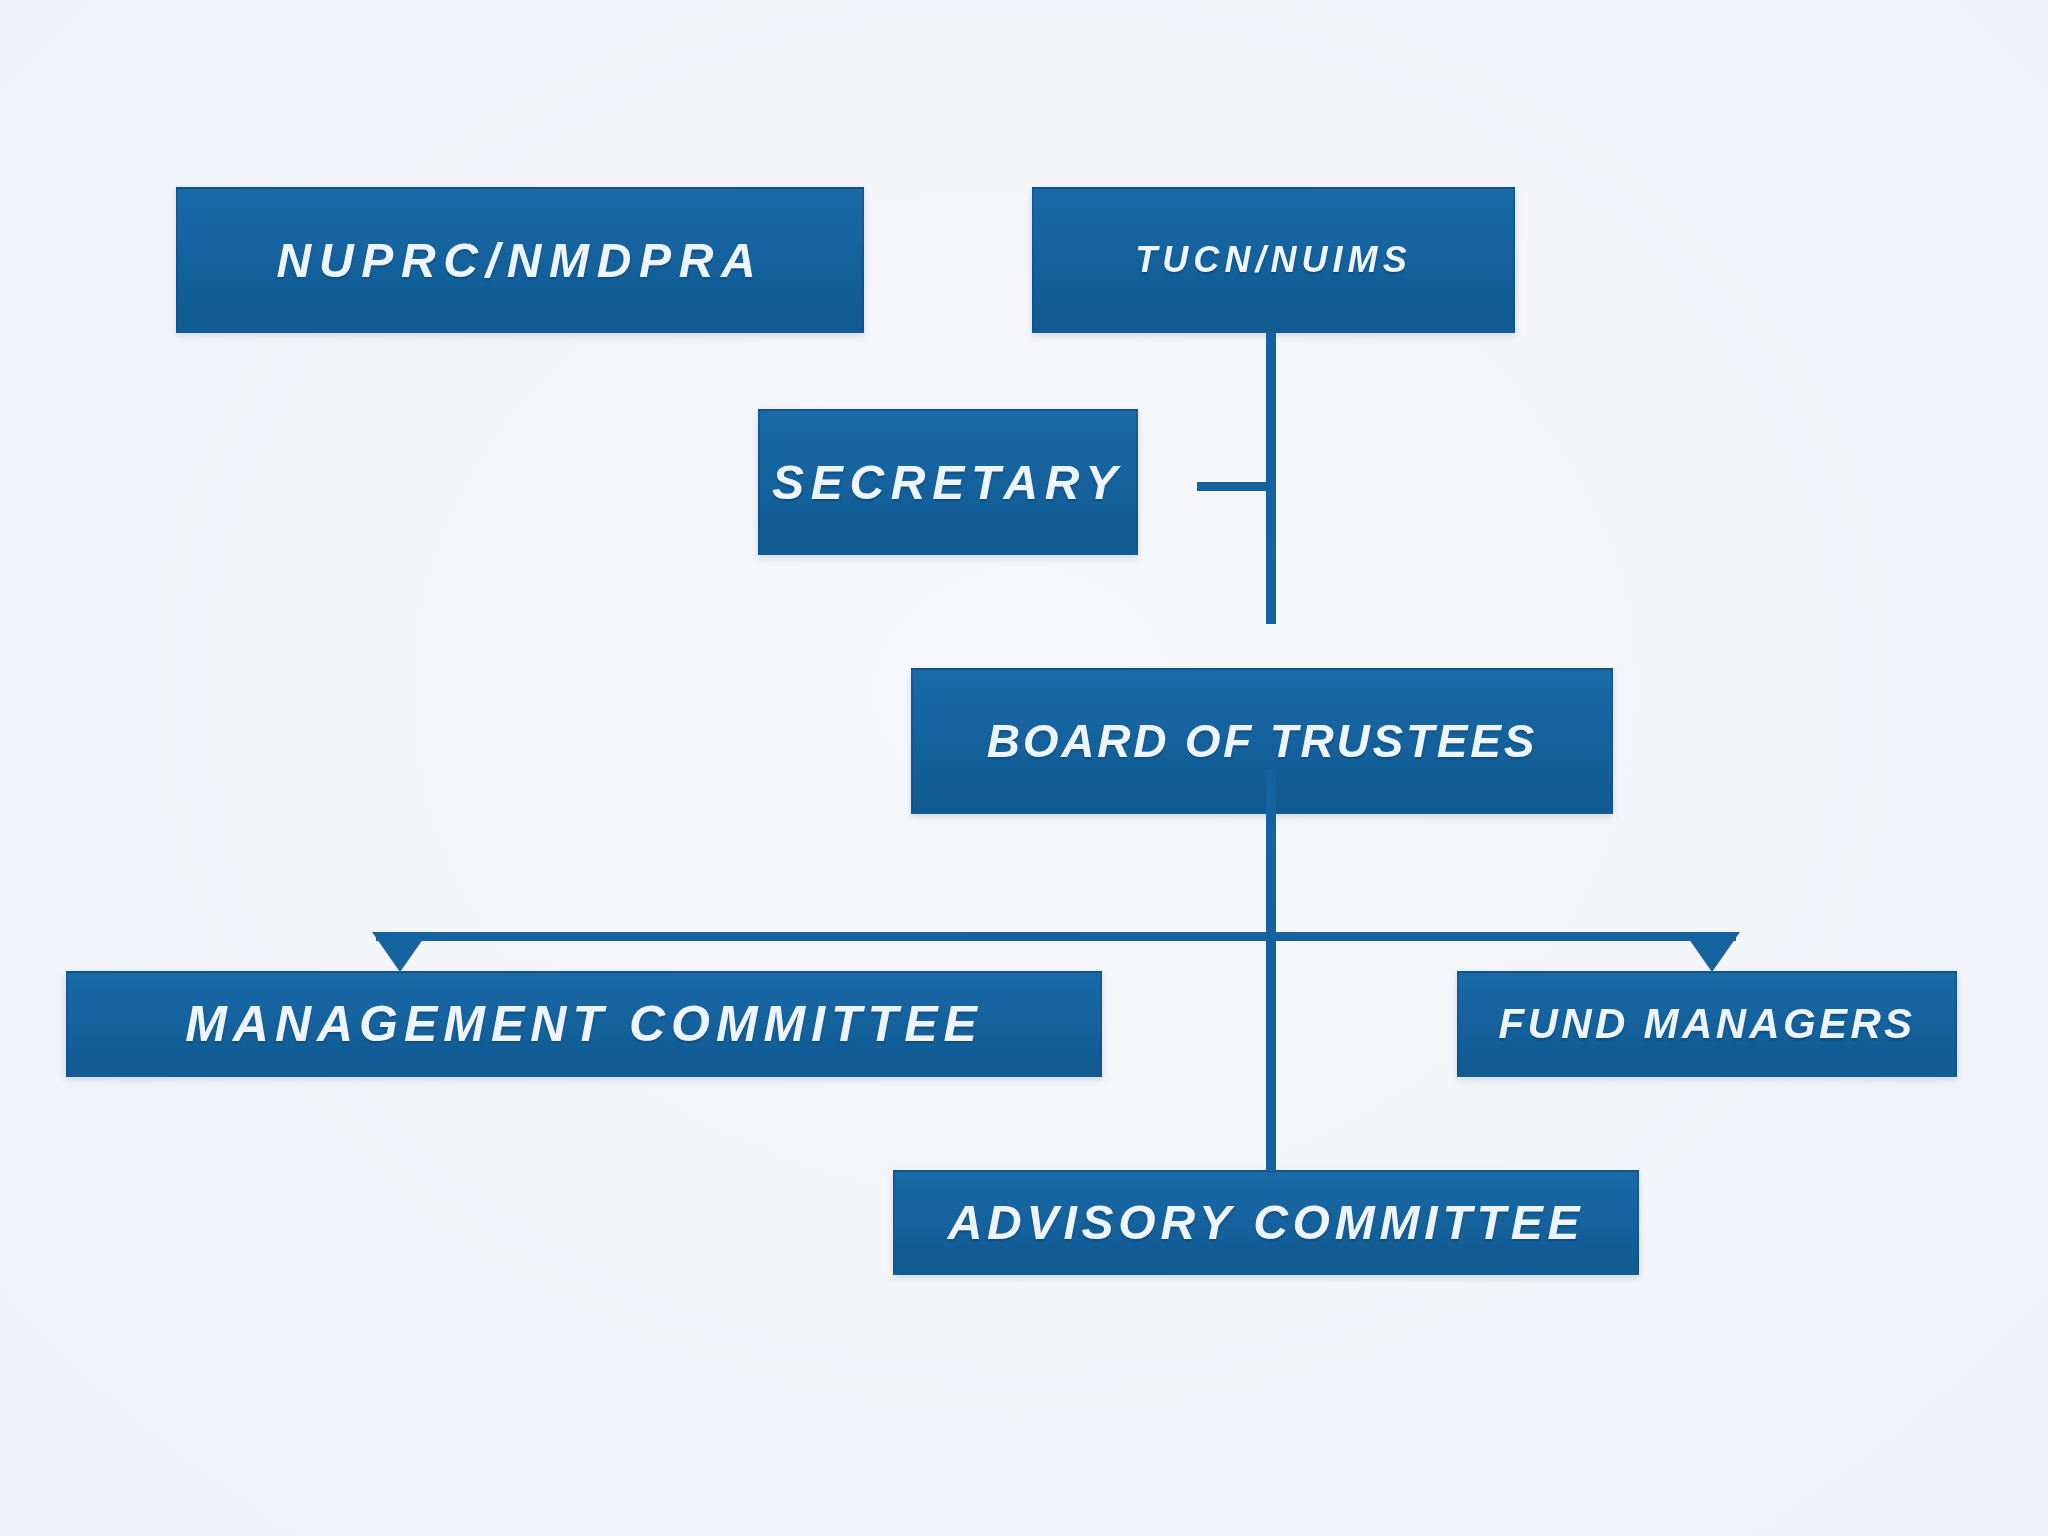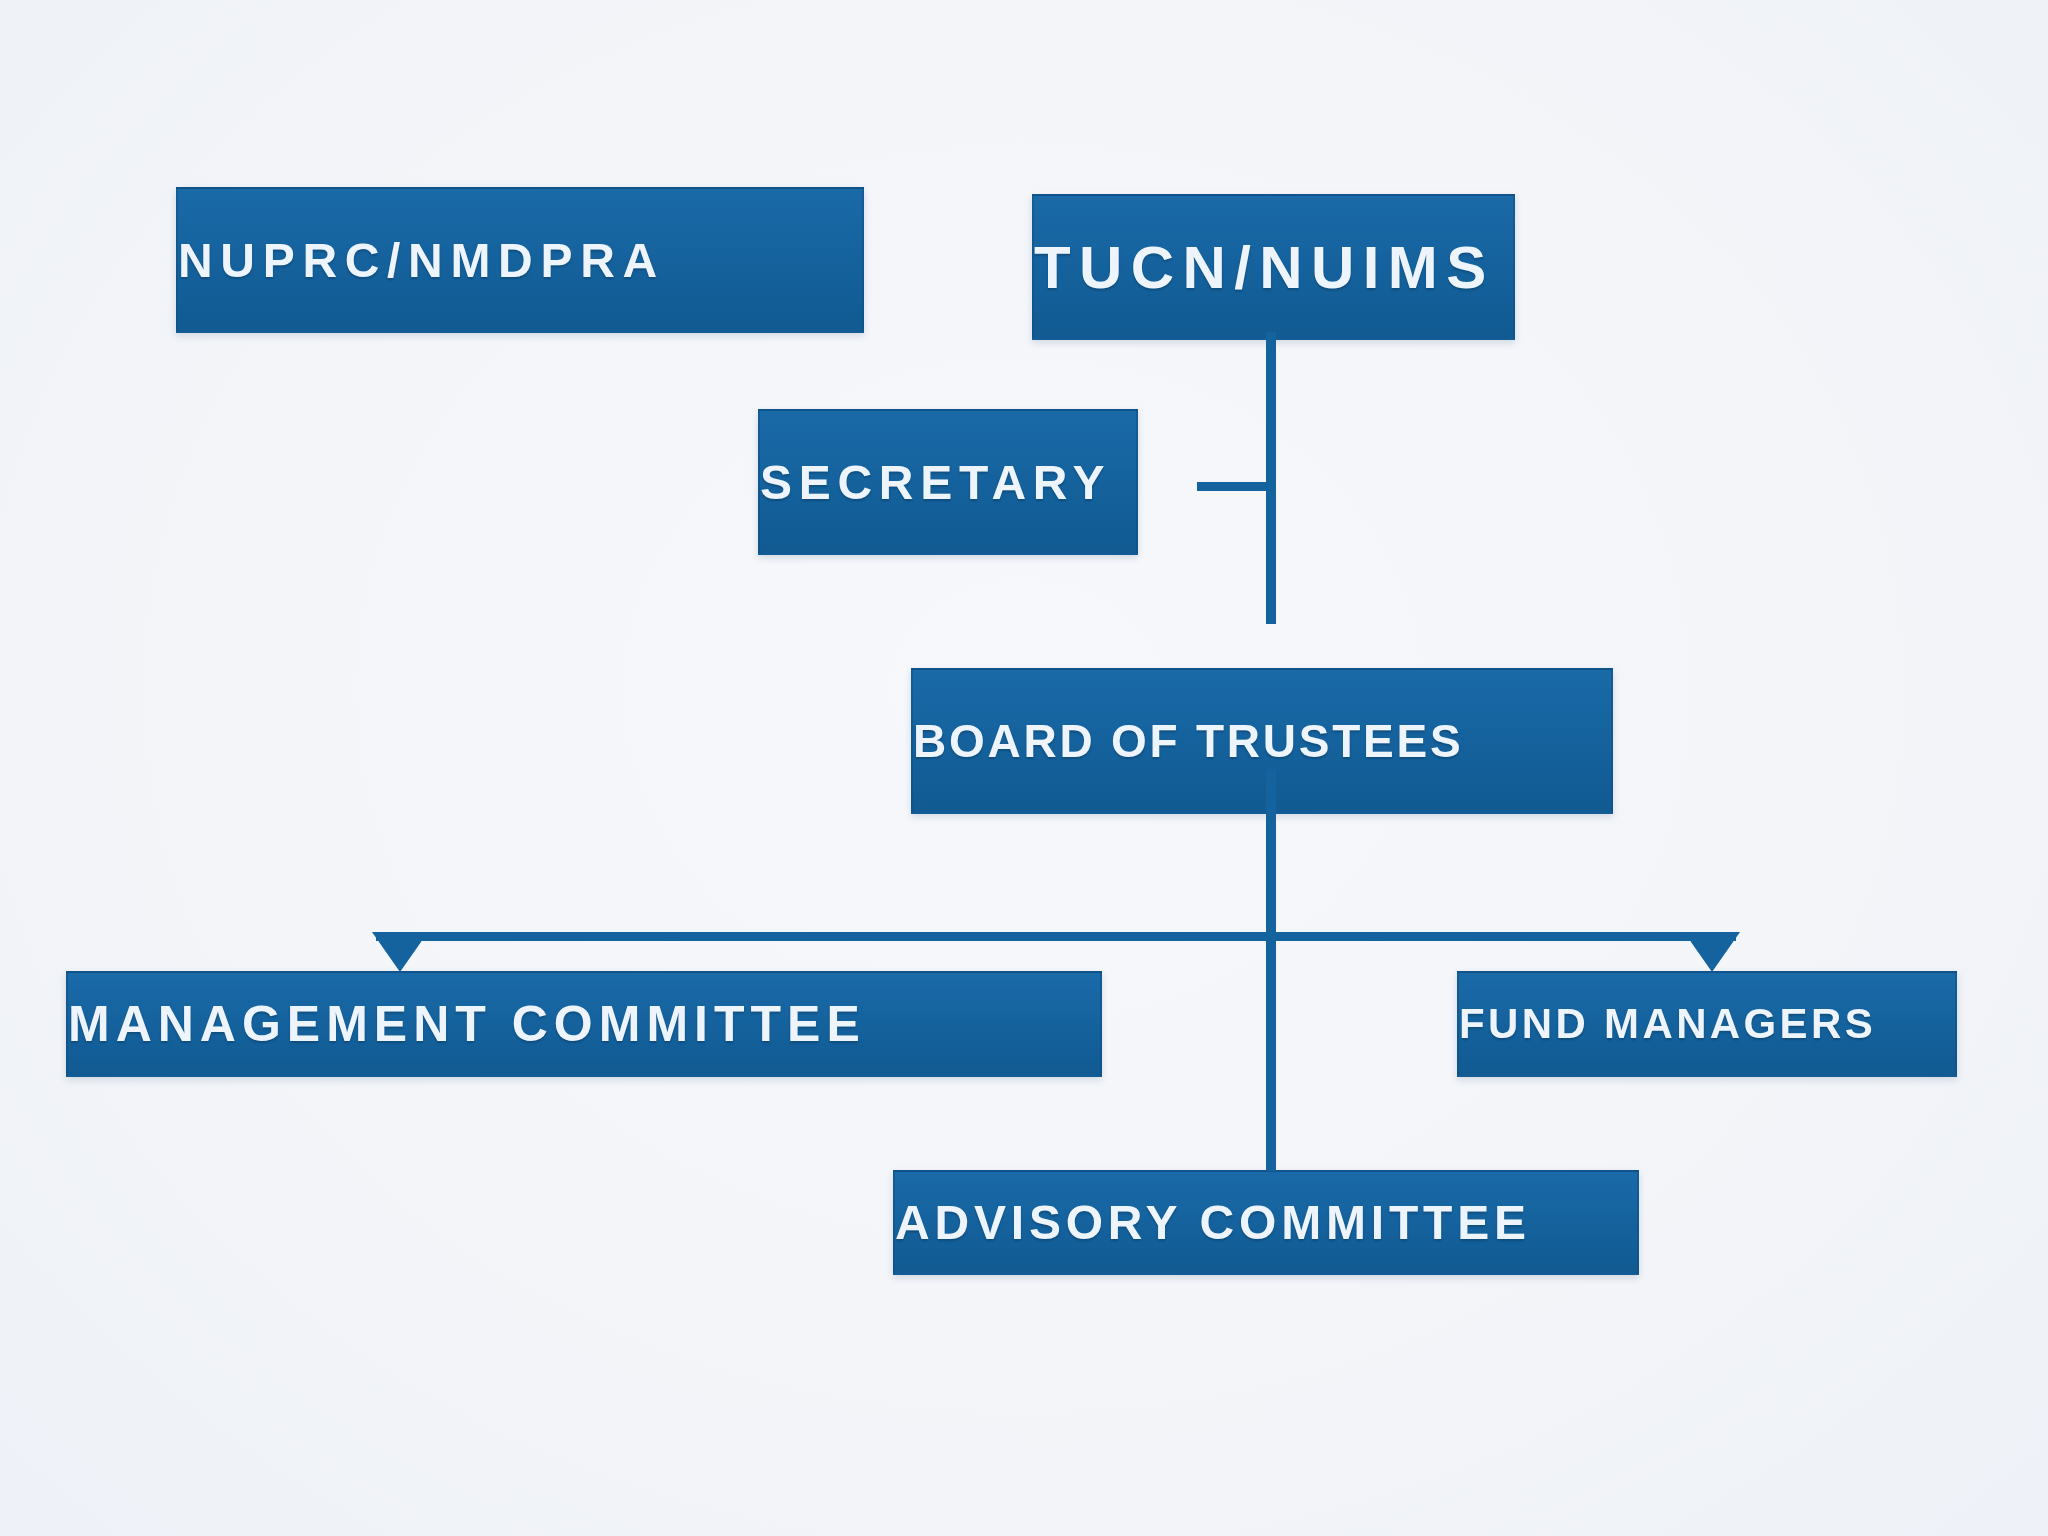--- a/index.html
+++ b/index.html
@@ -12,33 +12,34 @@
     width: 2048px;
     height: 1536px;
     background: radial-gradient(ellipse at 50% 45%, #f6f8fc 0%, #f3f5f9 55%, #eef1f7 100%);
     overflow: hidden;
     font-family: "Liberation Sans", "DejaVu Sans", sans-serif;
   }
   .node {
     position: absolute;
     display: flex;
     align-items: center;
-    justify-content: flex-start;
+    justify-content: center;
     box-sizing: border-box;
     background: linear-gradient(180deg, #1a6aa8 0%, #14619c 55%, #115a92 100%);
     border: 2px solid rgba(13, 76, 128, 0.45);
     box-shadow: 0 3px 7px rgba(38, 66, 104, 0.16);
     color: #edf4fb;
     font-weight: 700;
     text-align: center;
     text-shadow: 0 2px 2px rgba(10, 42, 74, 0.35);
     white-space: nowrap;
+    font-style: italic;
   }
   .node-nuprc      { left: 176px;  top: 187px;  width: 688px; height: 146px; font-size: 48px; letter-spacing: 0.16em; }
-  .node-tucn       { left: 1032px; top: 194px;  width: 483px; height: 146px; font-size: 60px; letter-spacing: 0.14em; }
+  .node-tucn       { left: 1032px; top: 187px;  width: 483px; height: 146px; font-size: 36px; letter-spacing: 0.14em; }
   .node-secretary  { left: 758px;  top: 409px;  width: 380px; height: 146px; font-size: 48px; letter-spacing: 0.14em; }
   .node-board      { left: 911px;  top: 624px;  width: 702px; height: 146px; font-size: 46px; letter-spacing: 0.06em; margin-top: 44px; }
   .node-management { left: 66px;   top: 971px;  width: 1036px; height: 106px; font-size: 50px; letter-spacing: 0.12em; }
   .node-fund       { left: 1457px; top: 971px;  width: 500px; height: 106px; font-size: 42px; letter-spacing: 0.08em; }
   .node-advisory   { left: 893px;  top: 1170px; width: 746px; height: 105px; font-size: 48px; letter-spacing: 0.10em; }
 
   .line {
     position: absolute;
     background: #15639e;
   }

